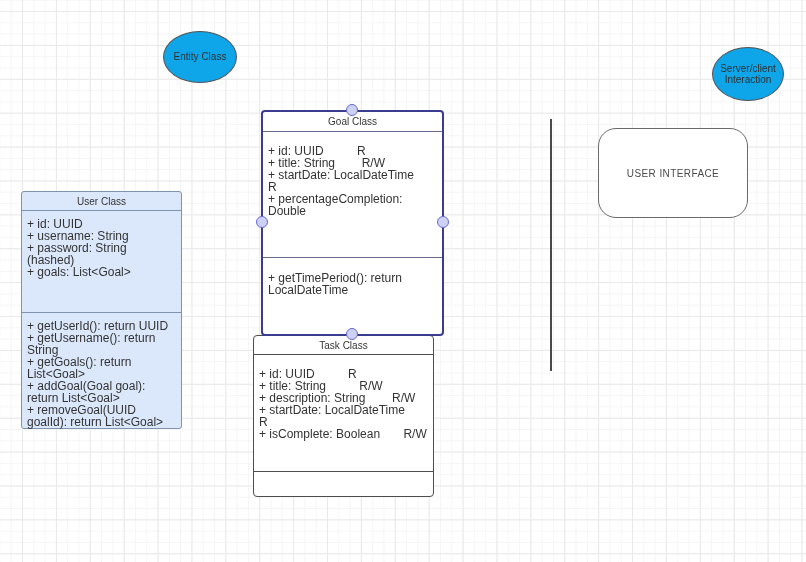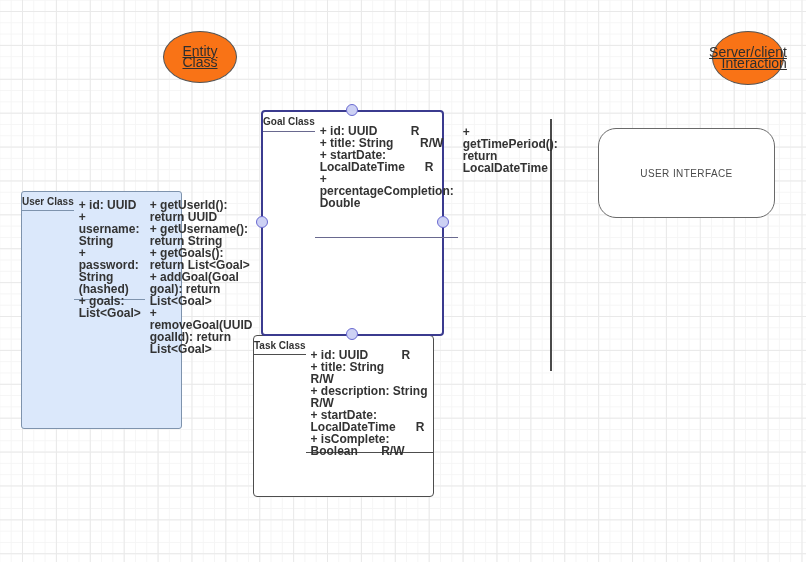--- a/index.html
+++ b/index.html
@@ -16,28 +16,28 @@
       linear-gradient(90deg, #f5f5f5 1px, transparent 1px);
     background-size: 33.9px 33.9px, 33.9px 33.9px, 11.3px 11.3px, 11.3px 11.3px;
     background-position: 12px 11px, 22px 12px, 12px 11px, 22px 12px;
   }
   .abs { position: absolute; box-sizing: border-box; }
 
   
   .ellipse {
     border: 1.4px solid #545454;
     border-radius: 50%;
-    background: #f97316;
+    background: #0ea5e9;
     display: flex; align-items: center; justify-content: center;
     text-align: center;
-    font-size: 14px; color: #2f2f2f; line-height: 11.5px; text-decoration: underline;
+    font-size: 10px; color: #2f2f2f; line-height: 11.5px;
   }
 
   
-  .uml-box { background: #ffffff; display: flex; flex-direction: row; font-weight: bold; }
+  .uml-box { background: #ffffff; display: flex; flex-direction: column; }
   .uml-title {
     text-align: center; font-size: 10px; color: #333333;
     display: flex; align-items: center; justify-content: center;
     flex: 0 0 auto;
   }
   .uml-section { font-size: 12px; color: #333333; line-height: 12px; }
   .member-line { white-space: pre-wrap; min-height: 12px; }
 
   .user-box {
     left: 21px; top: 147px; width: 161px; height: 238px;
@@ -69,41 +69,41 @@
 
   
   .handle {
     width: 12px; height: 12px; border-radius: 50%;
     background: #cdd1f4; border: 1.5px solid #6a6ad1;
     z-index: 5;
   }
 
   
   .ui-node {
-    left: 598px; top: 128px; width: 177px; height: 90px;
+    left: 598px; top: 128px; width: 150px; height: 90px;
     border: 1.4px solid #6a6a6a; border-radius: 18px;
     background: #ffffff;
     display: flex; align-items: center; justify-content: center;
     font-size: 10px; color: #4a4a4a; letter-spacing: 0.4px;
   }
 
   
   .v-line {
     left: 550px; top: 119px; width: 2px; height: 252px;
     background: #4a4a4a; z-index: 1;
   }
 </style>
 </head>
 <body>
 
 <div class="abs ellipse" style="left:163px; top:31px; width:74px; height:52px;">
   <span>Entity Class</span>
 </div>
 
-<div class="abs ellipse" style="left:712px; top:31px; width:72px; height:54px;text-align:right;">
+<div class="abs ellipse" style="left:712px; top:47px; width:72px; height:54px;">
   <span style="white-space:pre-line">Server/client
 Interaction</span>
 </div>
 
 <div class="abs uml-box user-box">
   <div class="uml-title">User Class</div>
   <div class="uml-section attrs">
       <div class="member-line">+ id: UUID</div>
       <div class="member-line">+ username: String</div>
       <div class="member-line">+ password: String (hashed)</div>

